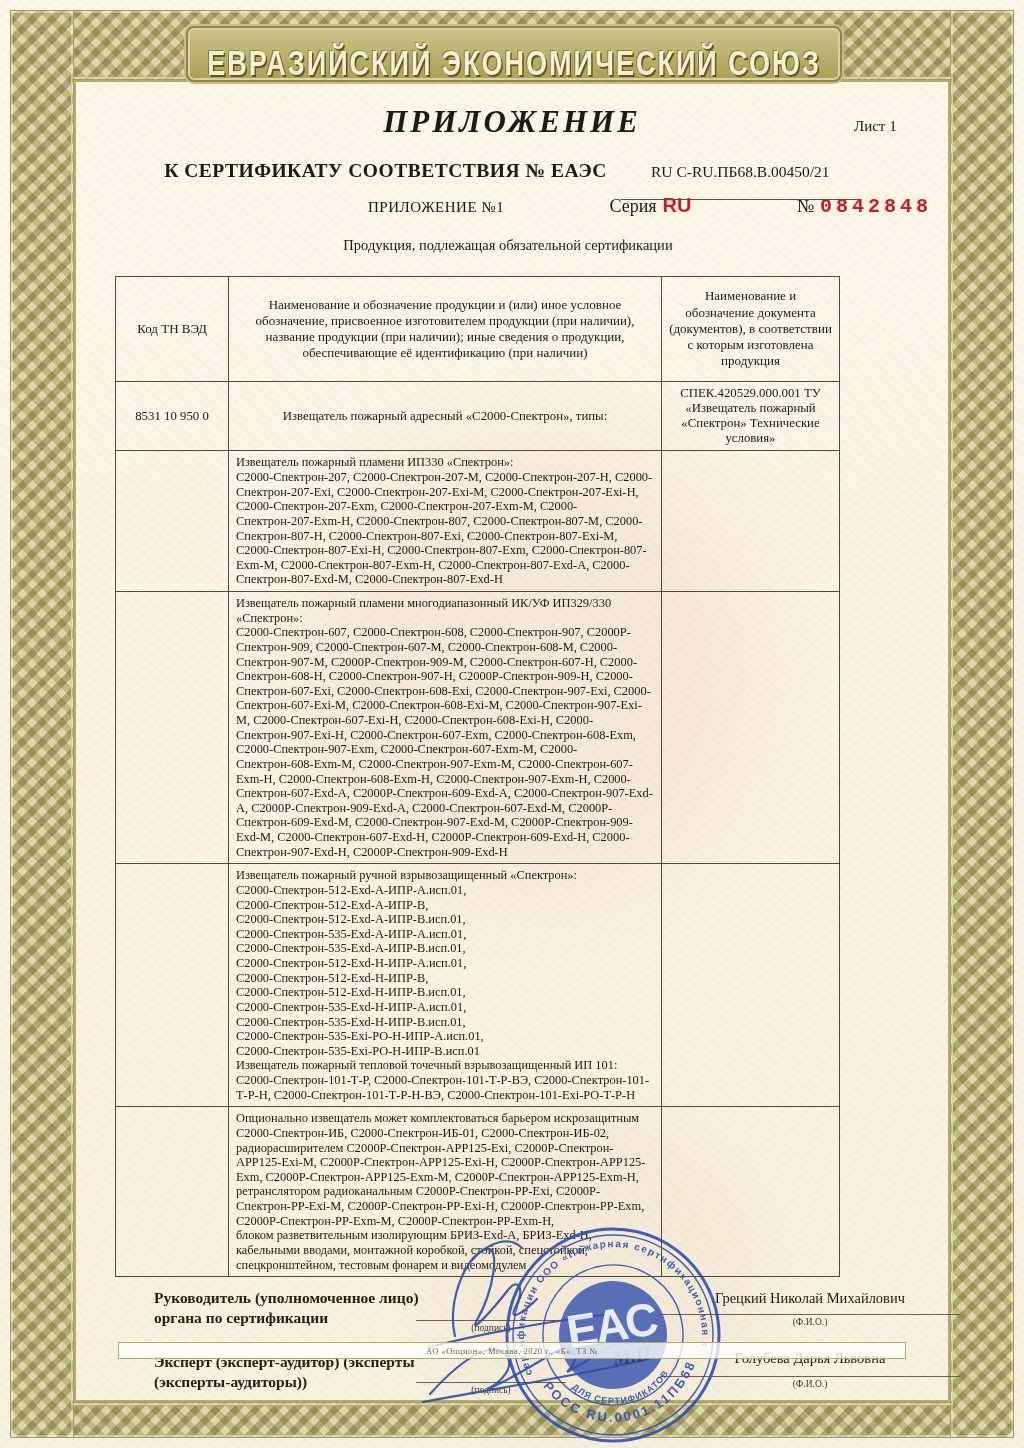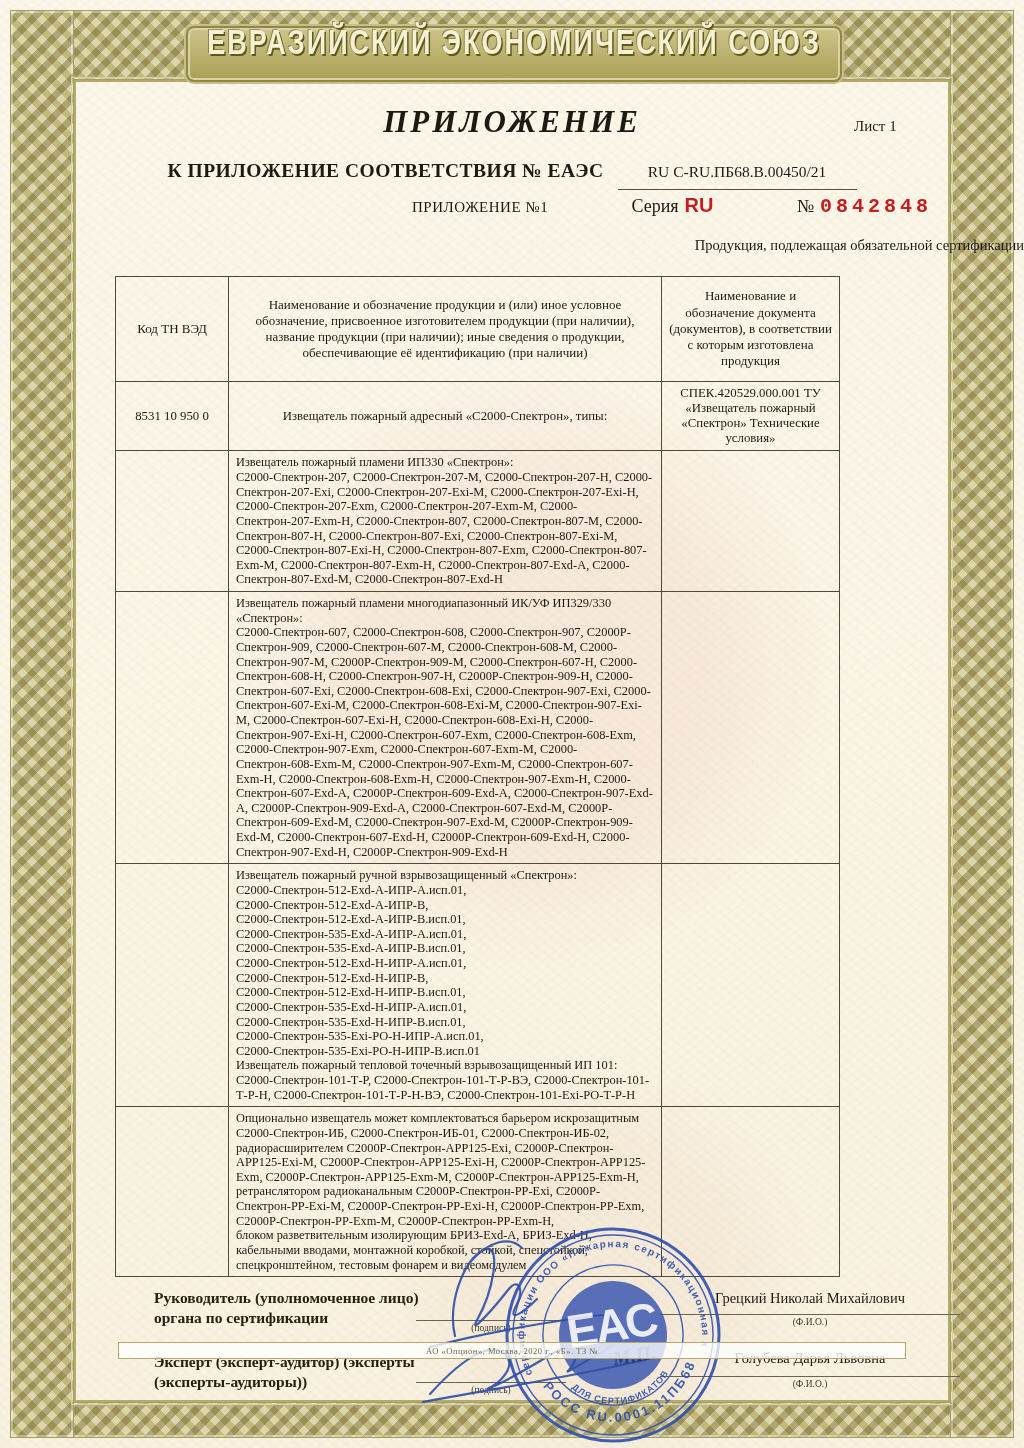--- a/index.html
+++ b/index.html
@@ -30,49 +30,49 @@
     position:absolute; left:74px; right:74px; top:80px; bottom:46px;
     border:2px solid #b4aa6c; outline:1px solid #d8d1a4; outline-offset:2px;
     pointer-events:none;
   }
   
   .banner{
     position:absolute; left:186px; top:26px; width:652px; height:52px;
     background:linear-gradient(#cdc48c,#ab9f54);
     border:2px solid #8f8747; border-radius:8px;
     box-shadow: inset 0 0 0 2px #d9d2a6, 0 0 0 2px #c8bf86;
-    display:flex; align-items:flex-start; justify-content:center;
+    display:flex; align-items:flex-end; justify-content:center;
   }
   .banner-text{
     font-family:"Liberation Sans", sans-serif; font-weight:bold; font-size:27px;
     letter-spacing:2px; transform:scaleY(1.28); white-space:nowrap;
     color:#f7f1d4; text-shadow:1.5px 1.5px 0 #5f581f, -1px -1px 0 rgba(95,88,31,.55);
   }
   .doc-title{
     position:absolute; left:0; right:0; top:104px; text-align:center;
     font-size:31px; font-weight:bold; letter-spacing:3px;font-style:italic;
   }
   .sheet{position:absolute; left:854px; top:118px; font-size:15px;}
   .cert-line{position:absolute; left:0; right:0; top:160px; text-align:center; white-space:nowrap;}
   .cert-label{font-size:19.5px; font-weight:bold; letter-spacing:.5px;}
   .cert-number{
-    display:inline-block; font-size:15.5px; margin-left:10px; padding:0 12px 8px 12px;
+    display:inline-block; font-size:15.5px; margin-left:10px; padding:0 12px 18px 12px;
     border-bottom:1px solid #54503f; min-width:215px;
   }
   .series-row{
     position:absolute; left:368px; right:92px; top:194px;
     display:flex; justify-content:space-between; align-items:baseline;
   }
-  .appendix-no{font-size:15px; letter-spacing:.5px; padding-top:5px;margin-left:44px;}
+  .appendix-no{font-size:15px; letter-spacing:.5px; padding-top:5px;}
   .series-group,.number-group{display:flex; align-items:baseline; gap:6px;}
   .series-label{font-size:18px;}
   .series-value{font-size:20px; font-weight:bold; font-family:"Liberation Sans",sans-serif;}
   .number-sign{font-size:18px;}
   .form-number{font-size:20px; font-weight:bold; letter-spacing:4px; font-family:"Liberation Mono",monospace;}
-  .subtitle{position:absolute; left:0; right:0; top:237px; text-align:right; font-size:14.5px;}
+  .subtitle{position:absolute; left:0; right:8px; top:237px; text-align:center; font-size:14.5px;}
   
   table.products{
     position:absolute; left:115px; top:276px; width:724px;
     border-collapse:collapse; table-layout:fixed;
   }
   table.products th, table.products td{
     border:1px solid #4d4a3c; padding:4px 7px; vertical-align:top;
     font-size:12.4px; line-height:1.18; font-weight:normal; word-wrap:break-word;
   }
   table.products th{height:96px; text-align:center; vertical-align:middle; font-size:13px; line-height:1.25;}
@@ -115,21 +115,21 @@
   <div class="inner-hairline"></div>
 
   <div class="banner">
     <span class="banner-text">ЕВРАЗИЙСКИЙ ЭКОНОМИЧЕСКИЙ СОЮЗ</span>
   </div>
 
   <div class="doc-title">ПРИЛОЖЕНИЕ</div>
   <div class="sheet">Лист 1</div>
 
   <div class="cert-line">
-    <span class="cert-label">К ПРИЛОЖЕНИЕ СООТВЕТСТВИЯ № ЕАЭС</span>
+    <span class="cert-label">К СЕРТИФИКАТУ СООТВЕТСТВИЯ № ЕАЭС</span>
     <span class="cert-number">RU C-RU.ПБ68.В.00450/21</span>
   </div>
 
   <div class="series-row">
     <span class="appendix-no">ПРИЛОЖЕНИЕ №1</span>
     <span class="series-group">
       <span class="series-label">Серия</span>
       <span class="series-value accent-red" style="color: rgb(195, 32, 31);">RU</span>
     </span>
     <span class="number-group">

